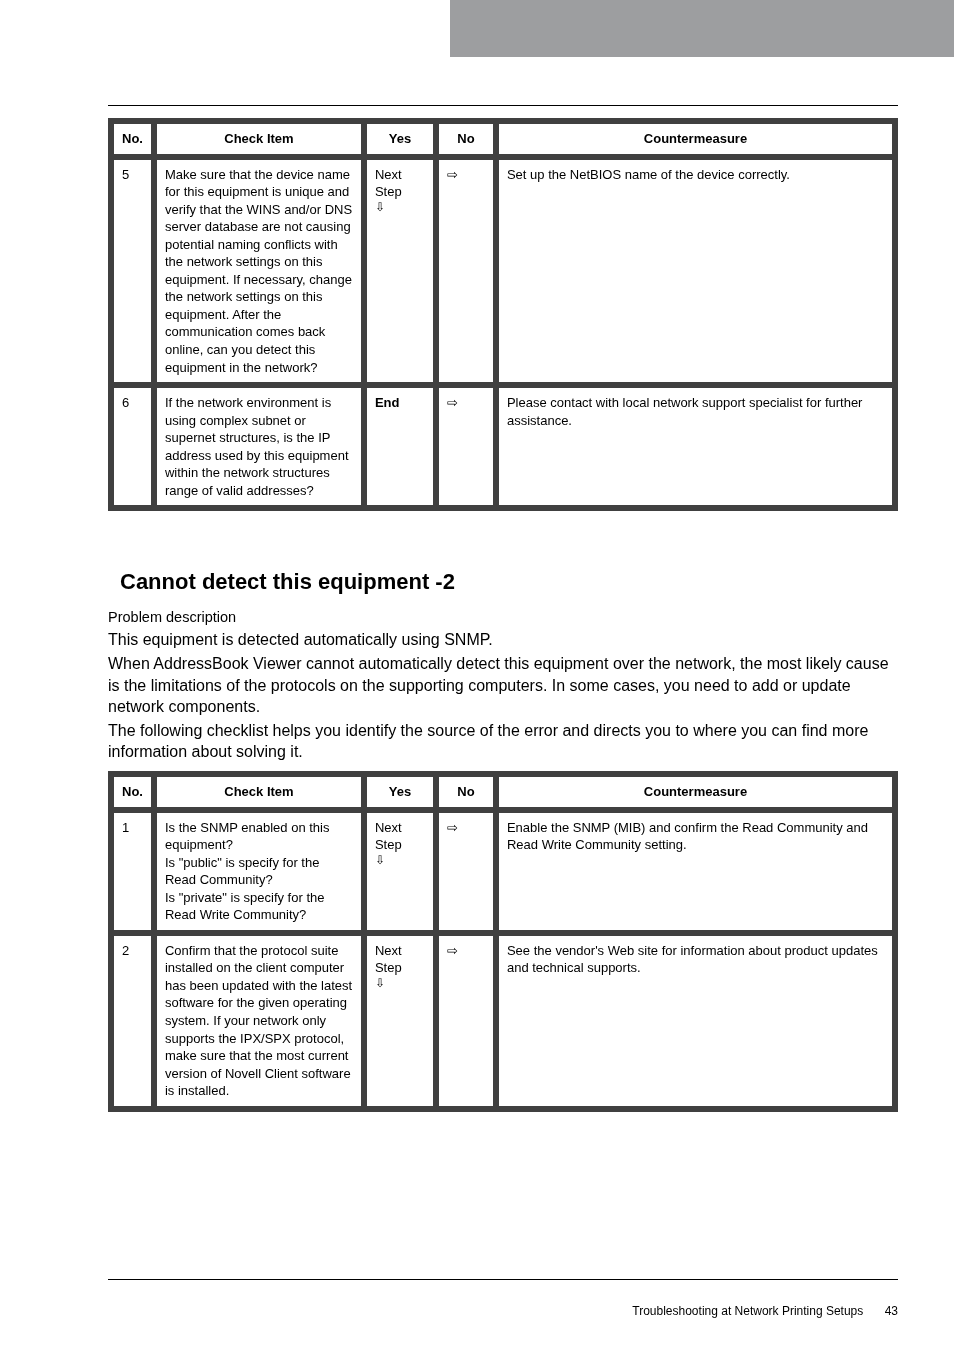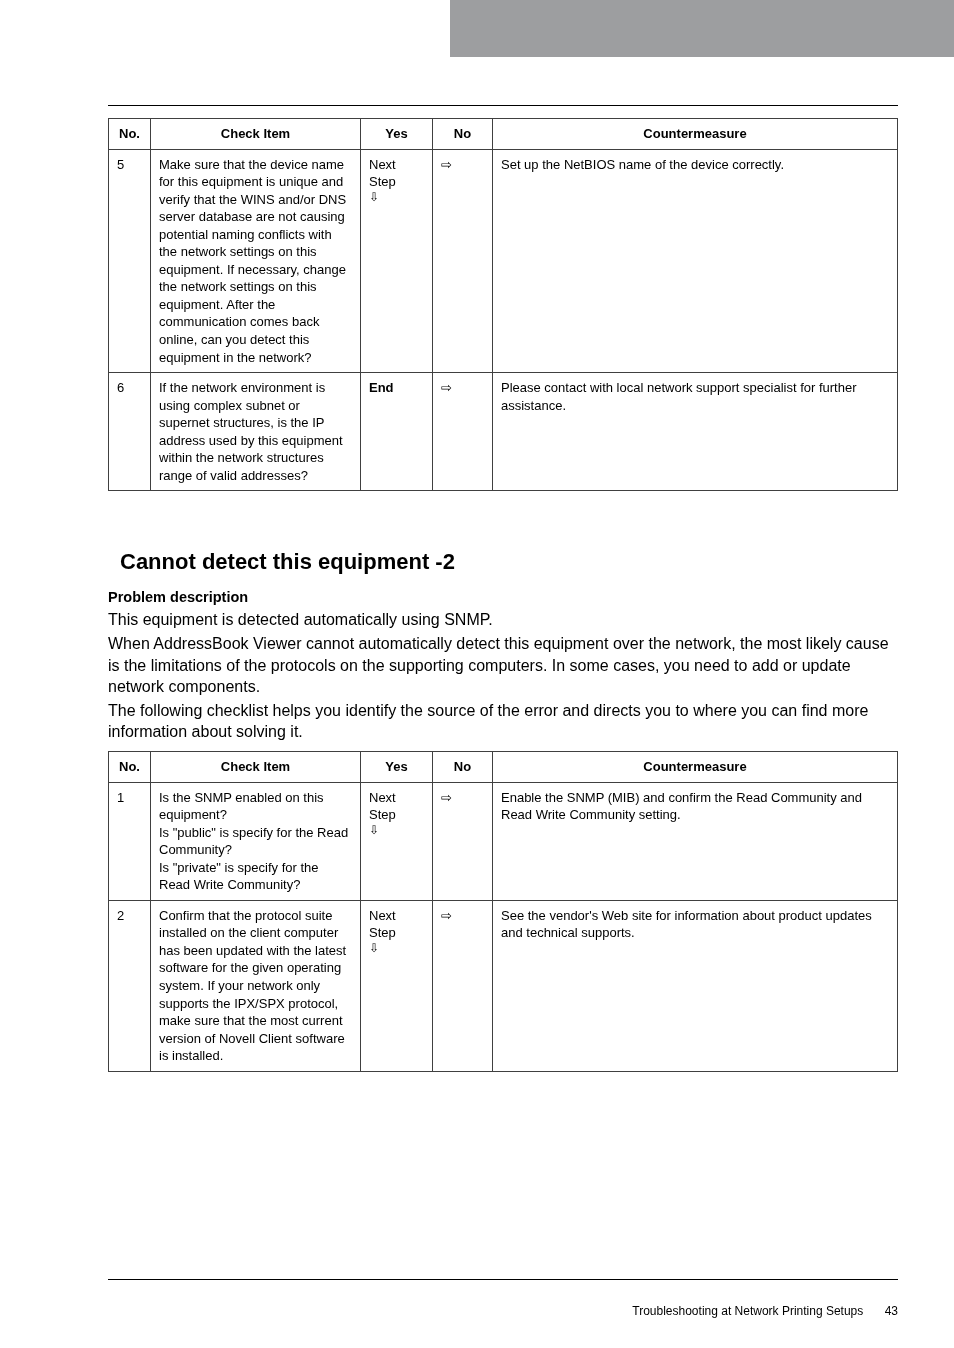--- a/index.html
+++ b/index.html
@@ -29,21 +29,21 @@
   }
   .content {
     margin: 12px 56px 0 108px;
   }
   table.tbl {
     border-collapse: collapse;
     width: 100%;
     font-size: 13px;
   }
   table.tbl th, table.tbl td {
-    border: 1px solid #404040;
+    border: 6px solid #404040;
     padding: 6px 8px;
     vertical-align: top;
     text-align: left;
     line-height: 1.35;
   }
   table.tbl th {
     text-align: center;
     font-weight: bold;
   }
   table.tbl2 { margin-top: 8px; }
@@ -59,21 +59,21 @@
   .next-step { text-align:left; }
   .down-arrow { display:block; font-size:12px; line-height:1; }
 
   h2.section {
     font-size: 22px;
     font-weight: bold;
     margin: 58px 0 14px 12px;
   }
   h3.subhead {
     font-size: 14.5px;
-    font-weight: bold;
+    font-weight: normal;
     margin: 0 0 4px 0;
   }
   p.body {
     font-size: 16px;
     margin: 0 0 2px 0;
     line-height: 1.35;
   }
 
   .footer {
     position: absolute;

